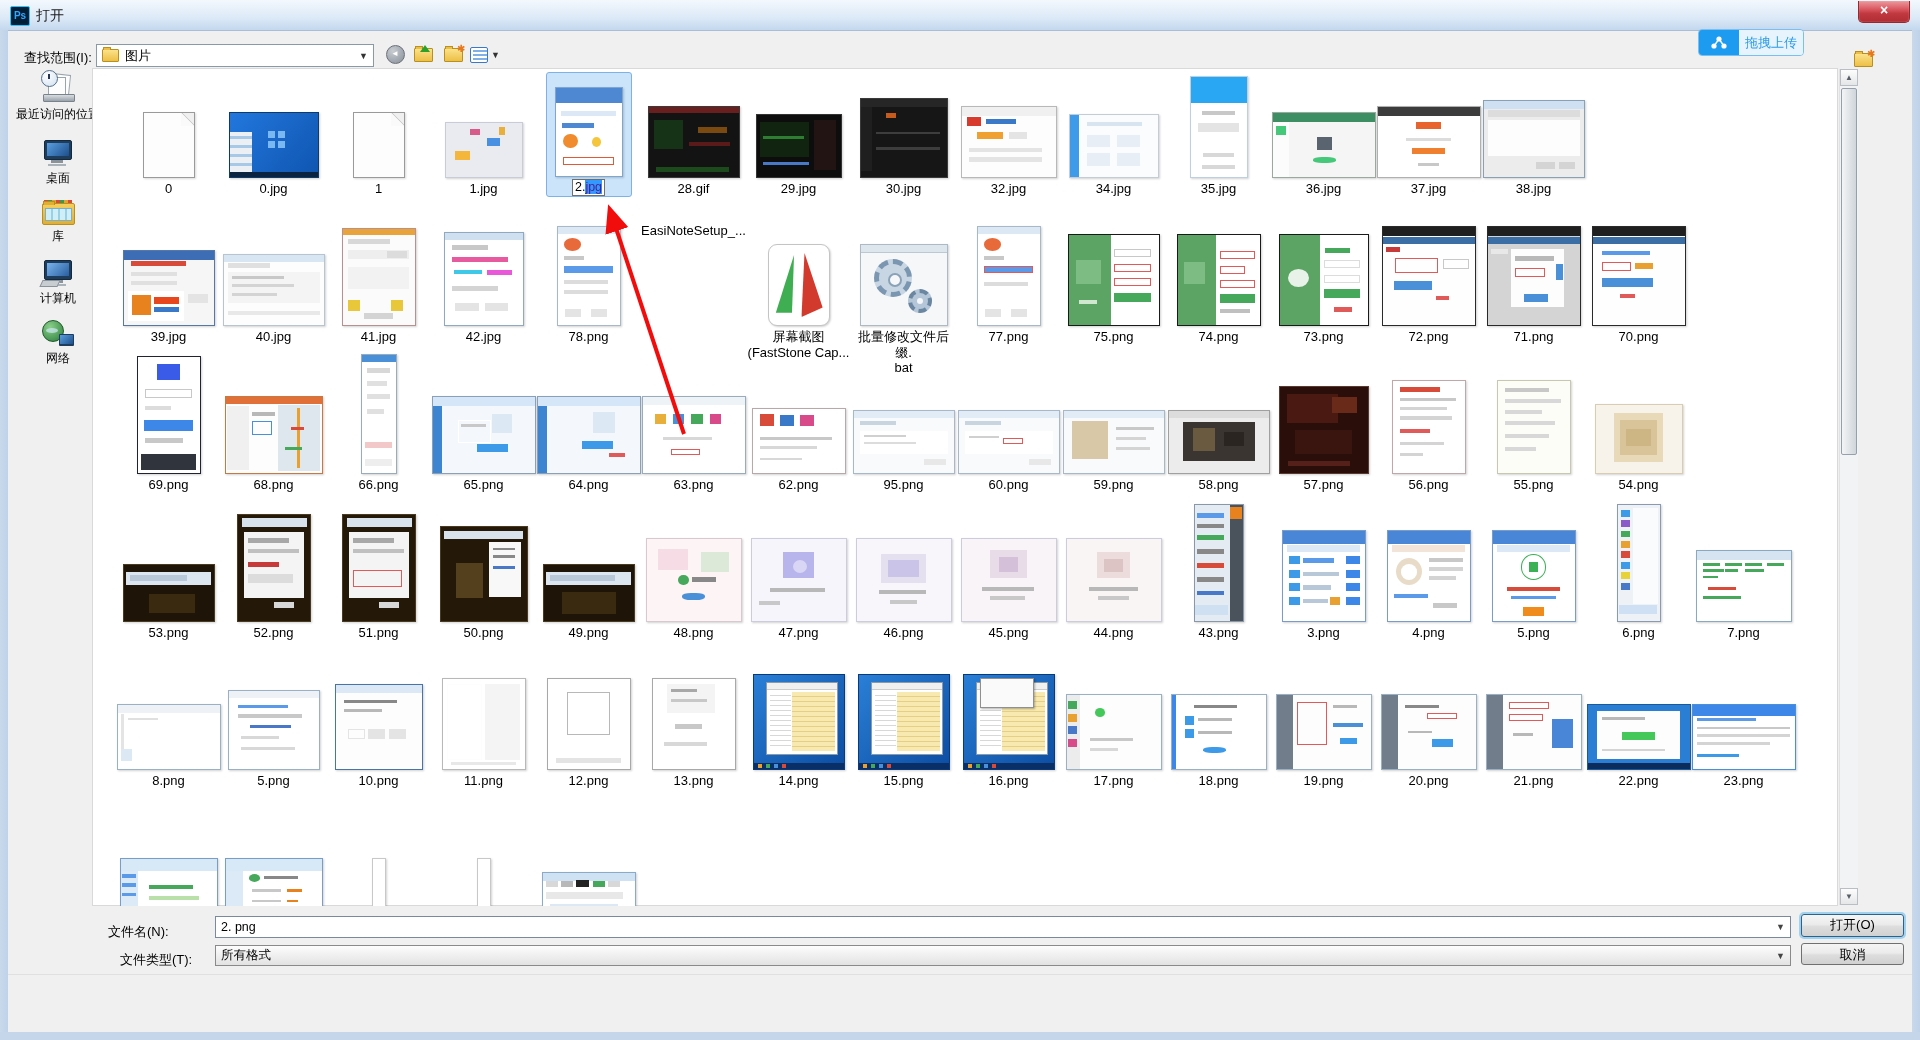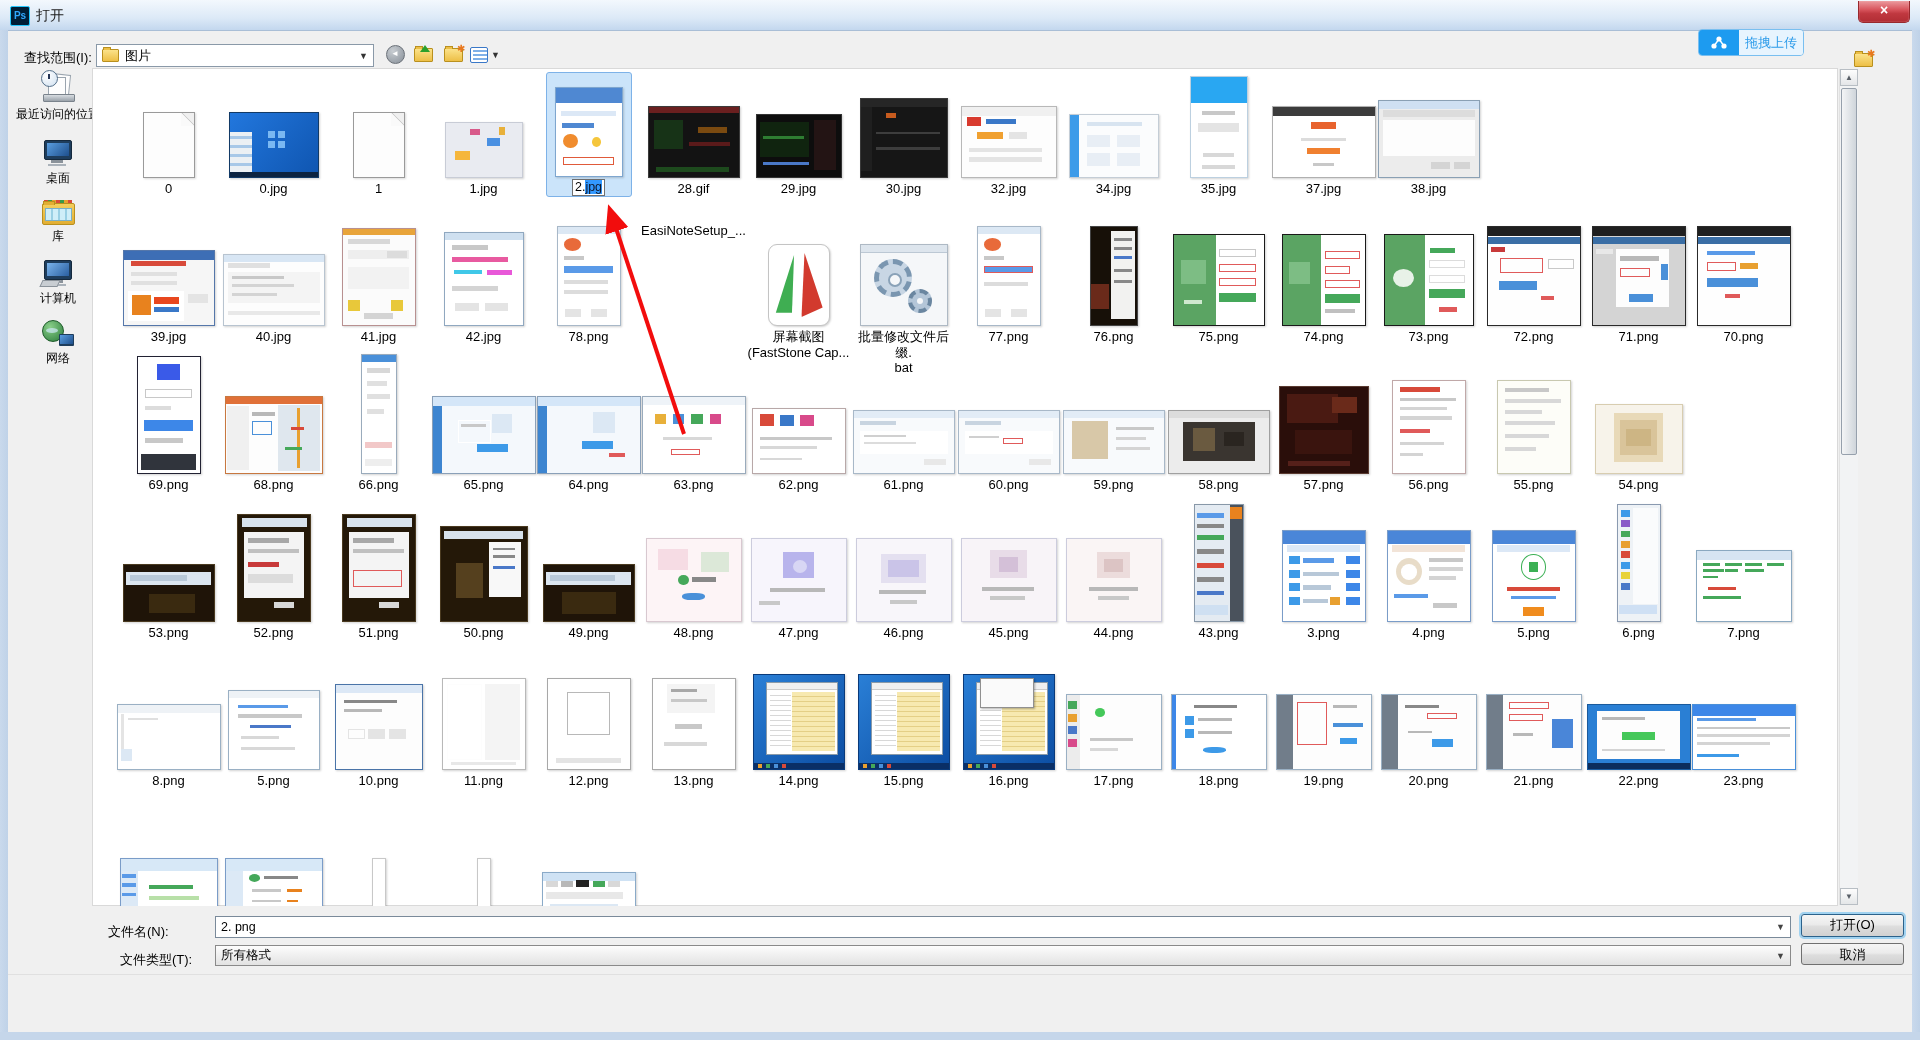--- a/index.html
+++ b/index.html
@@ -115,21 +115,21 @@
   .cell{width:105px;flex:none;display:flex;flex-direction:column;align-items:center}
   .inner{width:100%;display:flex;flex-direction:column;align-items:center}
   .inner.selected{width:86px;background:#cbe4fa;border:1px solid #7db2e8;border-radius:3px;
     box-sizing:border-box;padding-top:3px}
   .tzone{height:106px;display:flex;align-items:flex-end;justify-content:center}
   .inner.selected .tzone{height:101px}
   .flabel{margin-top:3px;font-size:13px;color:#000;text-align:center;line-height:1.2;
     white-space:pre-line;max-width:118px}
   .editbox{margin-top:2px;background:#fff;border:1px solid #707070;font-size:12.5px;
     padding:0 2px;line-height:15px}
-  .editbox .hl{background:#3399ff;color:#0f172a}
+  .editbox .hl{background:#3399ff;color:#4c1d95}
   .thumb{position:relative;overflow:hidden;flex:none;border:1px solid #bbb;background:#fff;
     box-shadow:1px 1px 2px rgba(0,0,0,.18)}
   .t-hd{position:absolute;top:0;left:0;right:0}
   .t-left{position:absolute;top:0;bottom:0;left:0}
   .t-rt{position:absolute;top:0;bottom:0;right:0}
   .t-acc{position:absolute;box-sizing:border-box}
   
   .k-doc{background:#fdfdfd;border:1px solid #9a9a9a;box-shadow:1px 1px 2px rgba(0,0,0,.15)}
   .k-doc .doc-fold{position:absolute;top:-1px;right:-1px;width:14px;height:14px;
     background:linear-gradient(to left bottom,#f0f0f0 46%,#cdcdcd 50%,#fafafa 54%)}
@@ -436,20 +436,34 @@
               <div class="t-acc" style="left: 22%; top: 76%; width: 56%; height: 4%; background: rgb(216, 216, 216);"></div>
               <div class="t-acc" style="left: 20%; top: 88%; width: 60%; height: 4%; background: rgb(216, 216, 216);"></div>
             </div>
           </div>
           <div class="flabel">35.jpg</div>
         </div>
       </div>
       <div class="cell">
         <div class="inner">
           <div class="tzone">
+            <div class="thumb k-shot" style="width: 102px; height: 64px; background: rgb(244, 245, 244); border-color: rgb(154, 168, 160);">
+              <div class="t-left" style="width: 16px; background: rgb(252, 252, 252);"></div>
+              <div class="t-hd" style="height: 9px; background: rgb(62, 142, 99);"></div>
+              <div class="t-acc" style="left: 3%; top: 20%; width: 10%; height: 14%; background: rgb(69, 200, 122);"></div>
+              <div class="t-acc" style="left: 44%; top: 38%; width: 14%; height: 20%; background: rgb(90, 100, 112);"></div>
+              <div class="t-acc" style="left: 40%; top: 68%; width: 22%; height: 10%; background: rgb(69, 200, 122); border-radius: 40%;"></div>
+            </div>
+          </div>
+          <div class="flabel">36.jpg</div>
+        </div>
+      </div>
+      <div class="cell">
+        <div class="inner">
+          <div class="tzone">
             <div class="thumb k-shot" style="width: 102px; height: 70px; background: rgb(255, 255, 255); border-color: rgb(176, 176, 176);">
               <div class="t-hd" style="height: 9px; background: rgb(60, 60, 60);"></div>
               <div class="t-acc" style="left: 38%; top: 22%; width: 24%; height: 9%; background: rgb(232, 99, 46);"></div>
               <div class="t-acc" style="left: 28%; top: 44%; width: 44%; height: 5%; background: rgb(220, 220, 220);"></div>
               <div class="t-acc" style="left: 34%; top: 58%; width: 32%; height: 9%; background: rgb(240, 128, 48);"></div>
               <div class="t-acc" style="left: 40%; top: 80%; width: 20%; height: 4%; background: rgb(200, 200, 200);"></div>
             </div>
           </div>
           <div class="flabel">37.jpg</div>
         </div>
@@ -599,36 +613,20 @@
               <div class="t-acc" style="left: 12%; top: 84%; width: 26%; height: 8%; background: rgb(228, 228, 228);"></div>
               <div class="t-acc" style="left: 54%; top: 84%; width: 26%; height: 8%; background: rgb(228, 228, 228);"></div>
             </div>
           </div>
           <div class="flabel">77.png</div>
         </div>
       </div>
       <div class="cell">
         <div class="inner">
           <div class="tzone">
-            <div class="thumb k-shot" style="width: 46px; height: 98px; background: rgb(23, 16, 8); border-color: rgb(68, 68, 68);">
-              <div class="t-acc" style="left: 45%; top: 4%; width: 52%; height: 90%; background: rgb(242, 242, 240);"></div>
-              <div class="t-acc" style="left: 52%; top: 11%; width: 38%; height: 3%; background: rgb(136, 136, 136);"></div>
-              <div class="t-acc" style="left: 52%; top: 20%; width: 38%; height: 3%; background: rgb(136, 136, 136);"></div>
-              <div class="t-acc" style="left: 52%; top: 30%; width: 38%; height: 3%; background: rgb(74, 120, 200);"></div>
-              <div class="t-acc" style="left: 52%; top: 43%; width: 38%; height: 3%; background: rgb(136, 136, 136);"></div>
-              <div class="t-acc" style="left: 52%; top: 54%; width: 38%; height: 3%; background: rgb(136, 136, 136);"></div>
-              <div class="t-acc" style="left: 2%; top: 58%; width: 38%; height: 26%; background: rgb(106, 42, 26);"></div>
-            </div>
-          </div>
-          <div class="flabel">76.png</div>
-        </div>
-      </div>
-      <div class="cell">
-        <div class="inner">
-          <div class="tzone">
             <div class="thumb k-shot" style="width: 90px; height: 90px; background: rgb(255, 255, 255); border-color: rgb(26, 26, 26);">
               <div class="t-left" style="width: 42px; background: rgb(91, 164, 99);"></div>
               <div class="t-acc" style="left: 8%; top: 28%; width: 28%; height: 26%; background: rgb(125, 189, 132);"></div>
               <div class="t-acc" style="left: 12%; top: 72%; width: 20%; height: 5%; background: rgb(207, 232, 207);"></div>
               <div class="t-acc" style="left: 50%; top: 16%; width: 42%; height: 8%; border: 1px solid rgb(200, 200, 200);"></div>
               <div class="t-acc" style="left: 50%; top: 32%; width: 42%; height: 9%; border: 1px solid rgb(224, 90, 90);"></div>
               <div class="t-acc" style="left: 50%; top: 48%; width: 42%; height: 9%; border: 1px solid rgb(224, 90, 90);"></div>
               <div class="t-acc" style="left: 50%; top: 64%; width: 42%; height: 10%; background: rgb(69, 168, 90);"></div>
             </div>
           </div>
@@ -831,21 +829,21 @@
           <div class="tzone">
             <div class="thumb k-shot" style="width: 100px; height: 62px; background: rgb(248, 250, 252); border-color: rgb(168, 184, 200);">
               <div class="t-hd" style="height: 7px; background: rgb(226, 236, 246);"></div>
               <div class="t-acc" style="left: 6%; top: 16%; width: 36%; height: 6%; background: rgb(200, 212, 224);"></div>
               <div class="t-acc" style="left: 6%; top: 32%; width: 88%; height: 38%; background: rgb(255, 255, 255);"></div>
               <div class="t-acc" style="left: 10%; top: 38%; width: 42%; height: 4%; background: rgb(208, 208, 208);"></div>
               <div class="t-acc" style="left: 10%; top: 50%; width: 52%; height: 4%; background: rgb(220, 220, 220);"></div>
               <div class="t-acc" style="left: 70%; top: 78%; width: 22%; height: 9%; background: rgb(232, 232, 232);"></div>
             </div>
           </div>
-          <div class="flabel">61.png</div>
+          <div class="flabel">95.png</div>
         </div>
       </div>
       <div class="cell">
         <div class="inner">
           <div class="tzone">
             <div class="thumb k-shot" style="width: 100px; height: 62px; background: rgb(248, 250, 252); border-color: rgb(168, 184, 200);">
               <div class="t-hd" style="height: 7px; background: rgb(226, 236, 246);"></div>
               <div class="t-acc" style="left: 6%; top: 16%; width: 36%; height: 6%; background: rgb(200, 212, 224);"></div>
               <div class="t-acc" style="left: 6%; top: 32%; width: 88%; height: 38%; background: rgb(255, 255, 255);"></div>
               <div class="t-acc" style="left: 44%; top: 44%; width: 20%; height: 9%; border: 1px solid rgb(224, 90, 90);"></div>

